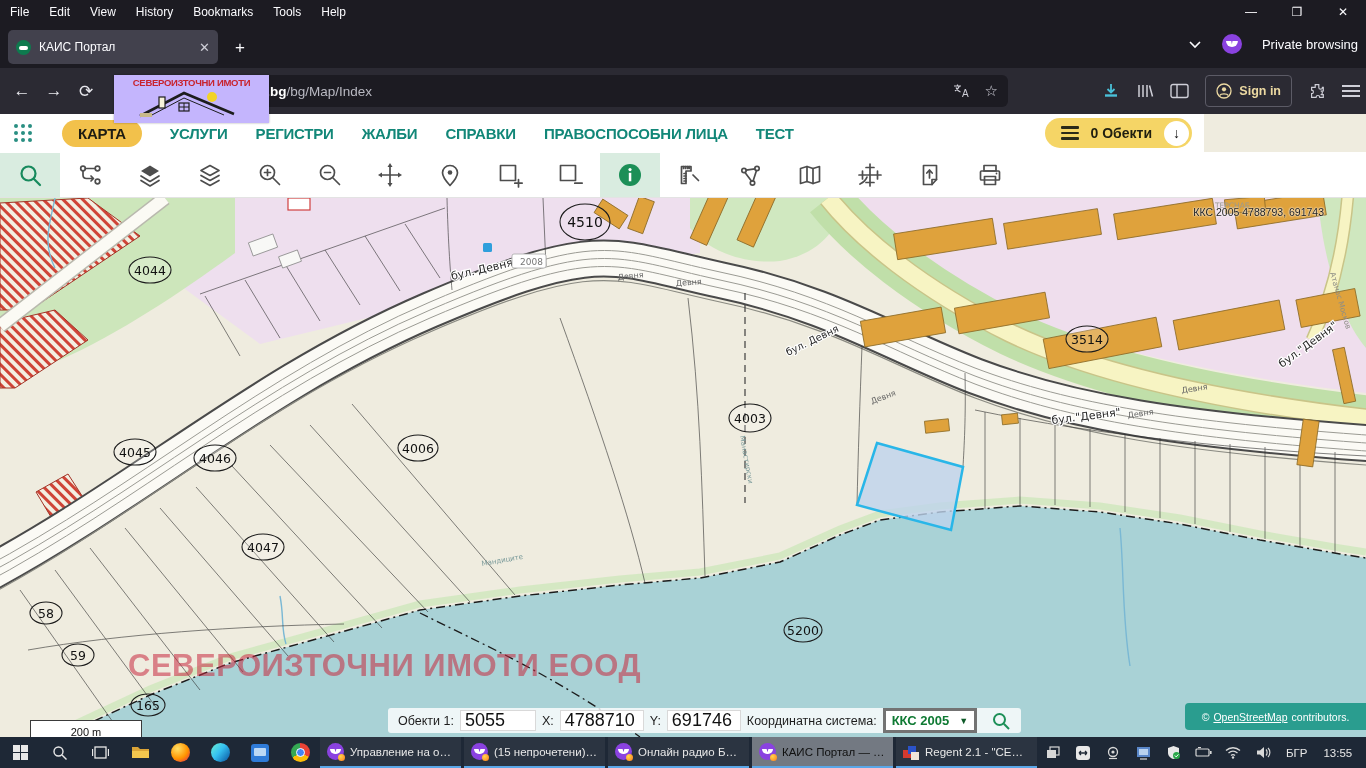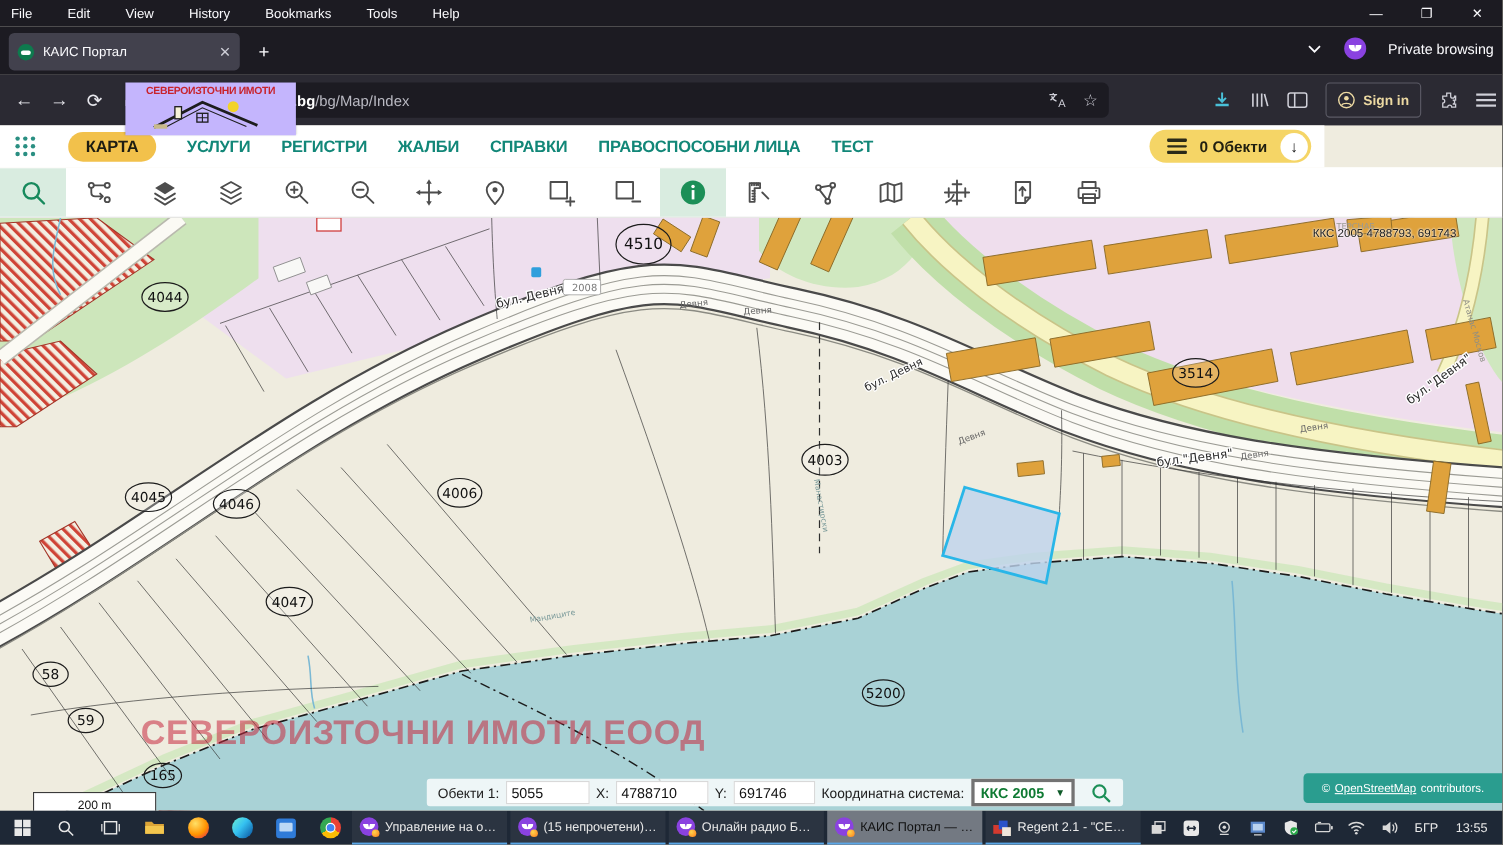--- a/index.html
+++ b/index.html
@@ -1,20 +1,20 @@
 <!DOCTYPE html>
 <html><head>
 <meta charset="utf-8">
 <style>
   html,body{margin:0;padding:0;background:#000;}
   .stage{position:relative;width:1366px;height:768px;overflow:hidden;
          font-family:"Liberation Sans",sans-serif;background:#efecdf;}
   
   .menubar{position:absolute;left:0;top:0;width:1366px;height:24px;background:#1c1b22;
-           display:flex;align-items:center;gap:12px;color:#fbfbfe;font-size:12px;}
+           display:flex;align-items:center;gap:0;color:#fbfbfe;font-size:12px;}
   .menubar span{padding:0 10px;cursor:default;}
   .win-ctl{position:absolute;top:0;right:0;height:24px;display:flex;color:#fbfbfe;}
   .win-ctl div{width:46px;height:24px;display:flex;align-items:center;justify-content:center;font-size:12px;}
   .tabbar{position:absolute;left:0;top:24px;width:1366px;height:44px;background:#1c1b22;}
   .tab{position:absolute;left:8px;top:6px;width:210px;height:34px;background:#42414d;border-radius:5px;
        display:flex;align-items:center;color:#fbfbfe;font-size:12px;gap:8px;padding:0 8px;box-sizing:border-box;}
   .favicon{width:15px;height:15px;border-radius:50%;background:#0e7a4e;position:relative;flex:0 0 auto;}
   .favicon:after{content:"";position:absolute;left:3px;top:6px;width:9px;height:4px;background:#fff;border-radius:2px;}
   .tab .title{flex:1;white-space:nowrap;overflow:hidden;}
   .tab .close{font-size:13px;color:#cfcfd8;}
@@ -60,21 +60,21 @@
   
   .maparea{position:absolute;left:0;top:198px;width:1366px;height:539px;overflow:hidden;}
   .corner-coords{position:absolute;right:42px;top:8px;font-size:10.5px;color:#1c1c1c;
                  text-shadow:0 0 2px #fff,0 0 2px #fff;}
   .watermark{position:absolute;left:128px;top:450px;font-size:31px;font-weight:bold;color:rgba(198,40,62,.55);
              letter-spacing:0.5px;white-space:nowrap;}
   .scalebar{position:absolute;left:30px;top:522px;width:110px;height:21px;background:#fff;border:1px solid #3a3a3a;
             display:flex;align-items:center;justify-content:center;font-size:11px;color:#111;}
   .statusbar{position:absolute;left:388px;top:510px;height:25px;background:rgba(255,255,255,.8);border-radius:3px;
              display:flex;align-items:center;gap:6px;padding:0 10px;font-size:12.5px;color:#1d1d1d;}
-  .statusbar input{height:19px;border:1px solid #d9d9d9;background:#fff;font-size:13px;padding:0 4px;
+  .statusbar input{height:19px;border:1px solid #d9d9d9;background:#fff;font-size:18px;padding:0 4px;
                    font-family:"Liberation Sans",sans-serif;color:#111;}
   .crsbox{height:19px;background:#fff;border:3px solid #737373;display:flex;align-items:center;gap:10px;padding:0 6px;}
   .crsbox b{color:#0f7a33;font-size:13px;}
   .crsbox .car{font-size:9px;color:#0e5a28;}
   .attribution{position:absolute;right:0;top:505px;width:181px;height:27px;background:#2a9d8f;border-radius:4px 0 0 4px;
                color:#fff;font-size:10.5px;display:flex;align-items:center;justify-content:center;gap:4px;}
   .attribution .lnk{text-decoration:underline;}
   
   .taskbar{position:absolute;left:0;top:737px;width:1366px;height:31px;background:#1e2836;display:flex;align-items:stretch;color:#e8e8e8;}
   .tk{width:40px;display:flex;align-items:center;justify-content:center;flex:0 0 auto;}

